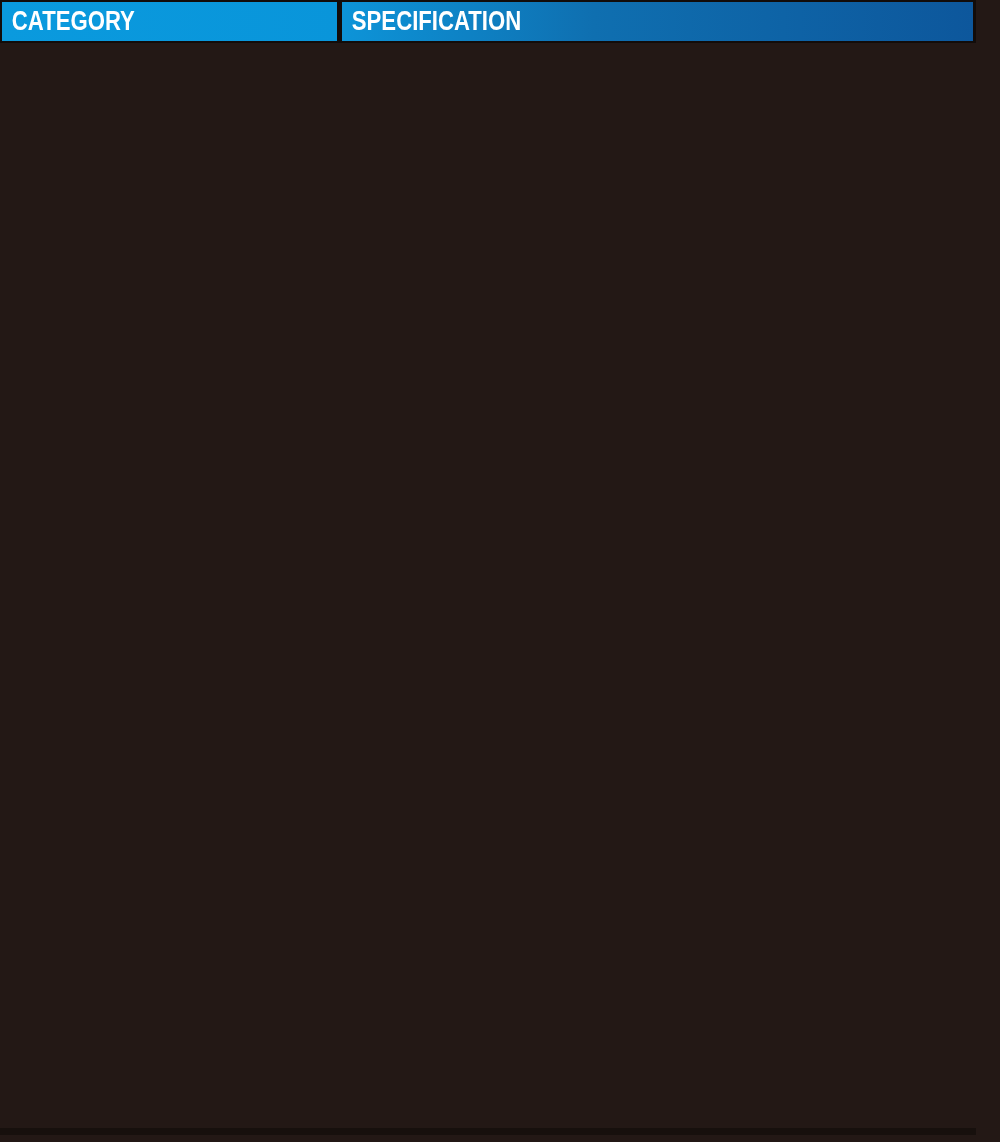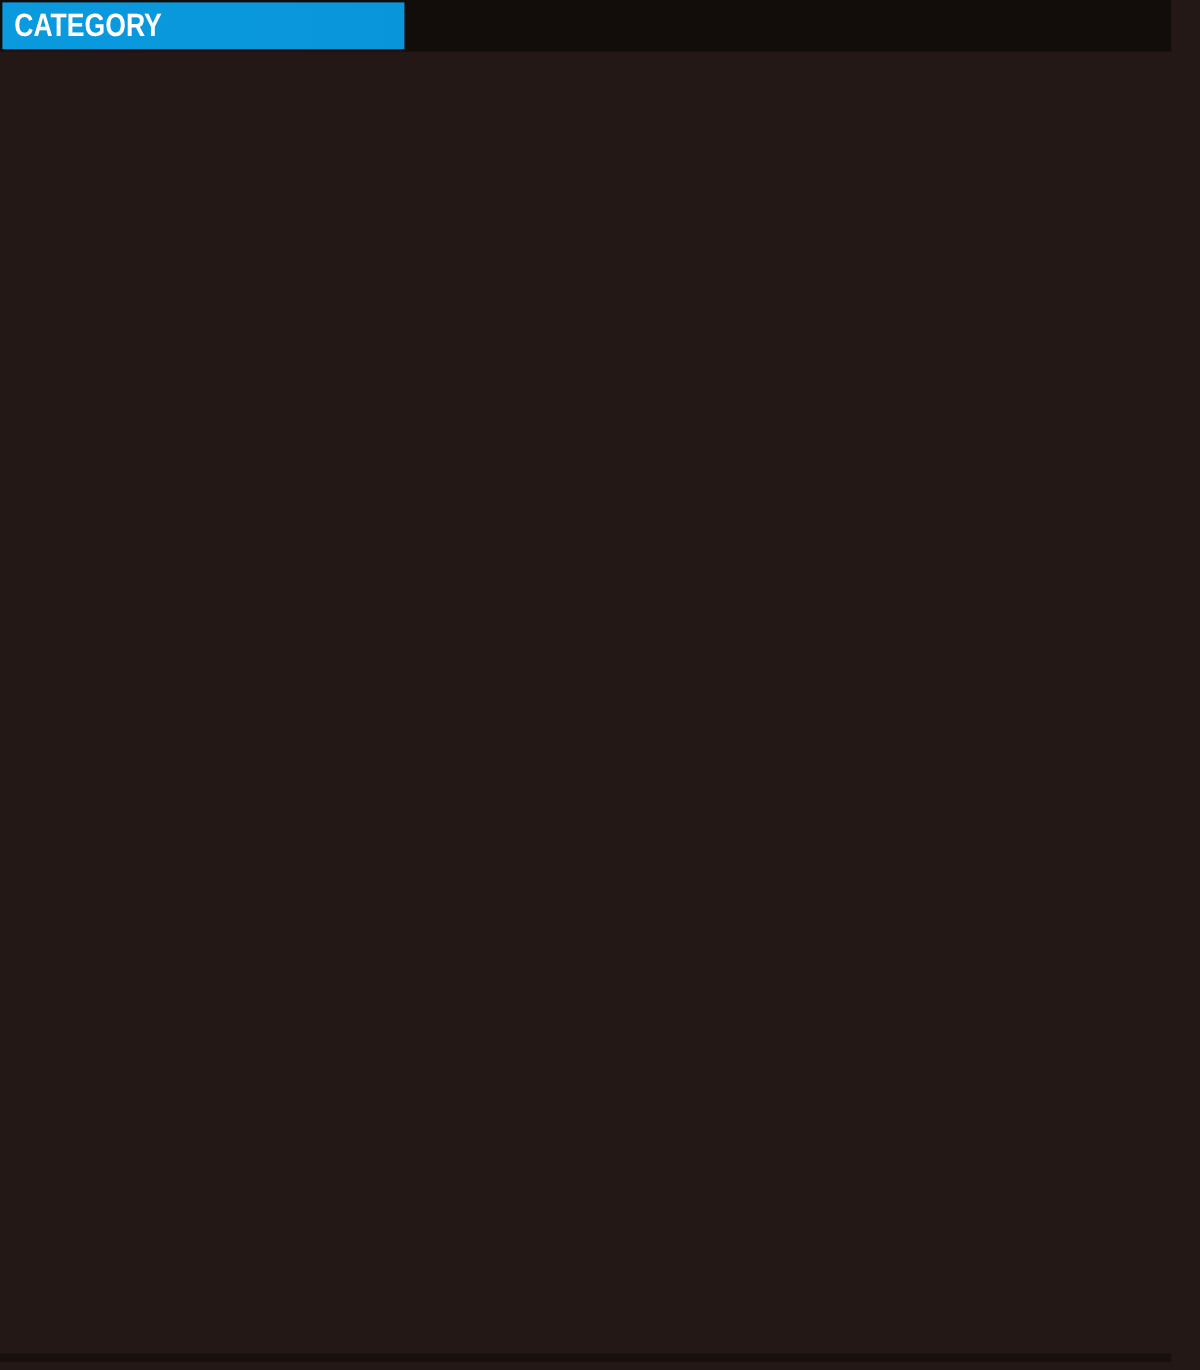--- a/index.html
+++ b/index.html
@@ -72,19 +72,22 @@
 </style>
 </head>
 <body>
 
 <div class="page" style="--bg: #231815; --frame: #120c0a; --cat-start: #0a9ade; --cat-end: #0995da; --spec-start: #0d94d8; --spec-end: #0d579c; --header-text: #ffffff; --bottom-strip: #17100d;">
 
   <div class="header-row">
     <div class="header-cell category">
       <span class="header-label">CATEGORY</span>
     </div>
+    <div class="header-cell specification">
+      <span class="header-label">SPECIFICATION</span>
+    </div>
   </div>
 
   <div class="table-body">
     <div class="bottom-strip"></div>
   </div>
 
 </div>
 
 </body></html>

